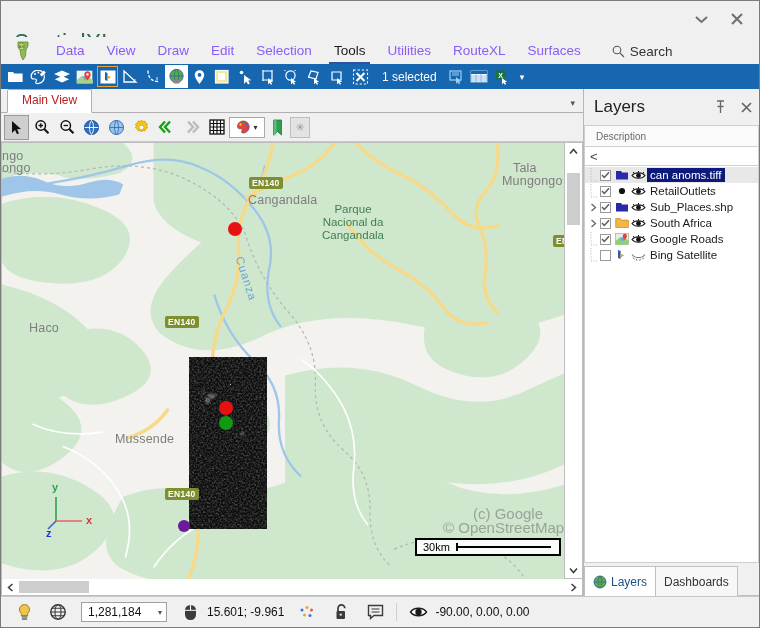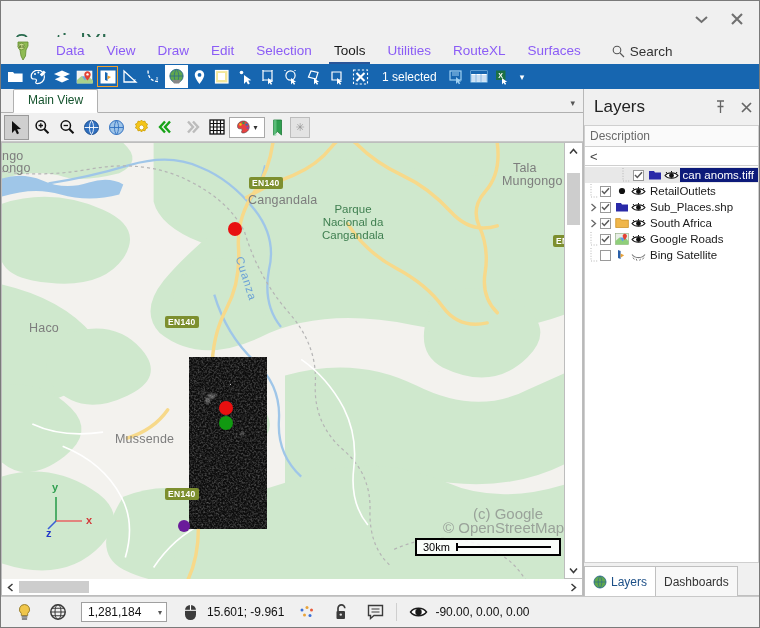--- a/index.html
+++ b/index.html
@@ -63,23 +63,23 @@
   .body{flex:1 1 auto;display:flex;min-height:0;}
   .leftpane{flex:1 1 auto;display:flex;flex-direction:column;min-width:0;background:#f0f0f0;}
   .rightpane{flex:0 0 175px;display:flex;flex-direction:column;background:#0c4a6e;border-left:1px solid #b8b8b8;}
 
   
   .tabstrip{
     height:23px;flex:0 0 23px;display:flex;align-items:flex-end;
     background:#f0f0f0;position:relative;border-bottom:1px solid #b0b0b0;
   }
   .viewtab{
-    margin-left:12px;height:22px;line-height:21px;padding:0 14px;font-size:12px;
+    margin-left:6px;height:22px;line-height:21px;padding:0 14px;font-size:12px;
     background:#fff;border:1px solid #b0b0b0;border-bottom:1px solid #fff;
-    position:relative;top:1px;border-radius:2px 2px 0 0;color:#14532d;
+    position:relative;top:1px;border-radius:2px 2px 0 0;color:#b91c1c;
   }
   .tabcaret{position:absolute;right:8px;bottom:4px;color:#555;font-size:9px;}
 
   
   .maptoolbar{
     height:28px;flex:0 0 28px;background:#f0f0f0;display:flex;align-items:center;
     padding-left:3px;border-bottom:1px solid #c8c8c8;
   }
   .mt{width:25px;height:25px;display:flex;align-items:center;justify-content:center;}
   .mt.pressed{background:#cfcfcf;border:1px solid #9a9a9a;box-sizing:border-box;}
@@ -124,30 +124,30 @@
   .axlabel{position:absolute;font-size:11px;font-weight:bold;}
 
   
   .raster{position:absolute;background:#111;overflow:hidden;}
 
   
   .lp-header{height:36px;flex:0 0 36px;display:flex;align-items:center;background:#f0f0f0;border-bottom:1px solid #cfcfcf;}
   .lp-title{font-size:17px;color:#222;padding-left:10px;flex:1 1 auto;}
   .lp-btn{width:26px;height:26px;display:flex;align-items:center;justify-content:center;color:#555;}
   .lp-colhdr{height:20px;flex:0 0 20px;background:#fafafa;border-bottom:1px solid #cfcfcf;
-             display:flex;align-items:center;padding-left:5px;color:#6a6a6a;font-size:12px;
+             display:flex;align-items:center;padding-left:11px;color:#6a6a6a;font-size:10px;
              border-left:1px solid #cfcfcf;border-right:1px solid #cfcfcf;}
   .lp-filter{height:18px;flex:0 0 18px;background:#fff;border-bottom:1px solid #cfcfcf;
              display:flex;align-items:center;padding-left:5px;color:#444;font-size:11px;
              border-left:1px solid #cfcfcf;border-right:1px solid #cfcfcf;}
   .lp-tree{flex:1 1 auto;background:#fff;border:1px solid #cfcfcf;border-top:none;overflow:hidden;
            padding-top:1px;min-height:0;}
   .lrow{height:16px;display:flex;align-items:center;font-size:11.5px;color:#1a1a1a;padding-left:2px;}
   .lrow.selected .lname{background:#0c1a7a;color:#fff;}
-  .lrow.selected{background:#e8e8e8;justify-content:flex-end;}
+  .lrow.selected{background:#e8e8e8;}
   .expander{width:13px;height:16px;display:flex;align-items:center;justify-content:center;color:#777;font-size:9px;}
   .lcheck{
     width:11px;height:11px;border:1px solid #9a9a9a;background:#fff;margin-right:3px;
     display:flex;align-items:center;justify-content:center;box-sizing:border-box;flex:0 0 11px;
   }
   .lcheck svg{display:block;}
   .lsym{width:16px;height:14px;display:flex;align-items:center;justify-content:center;flex:0 0 16px;}
   .leye{width:17px;height:14px;display:flex;align-items:center;justify-content:center;flex:0 0 17px;}
   .lname{padding:0 4px 0 3px;line-height:14px;white-space:nowrap;}
 

